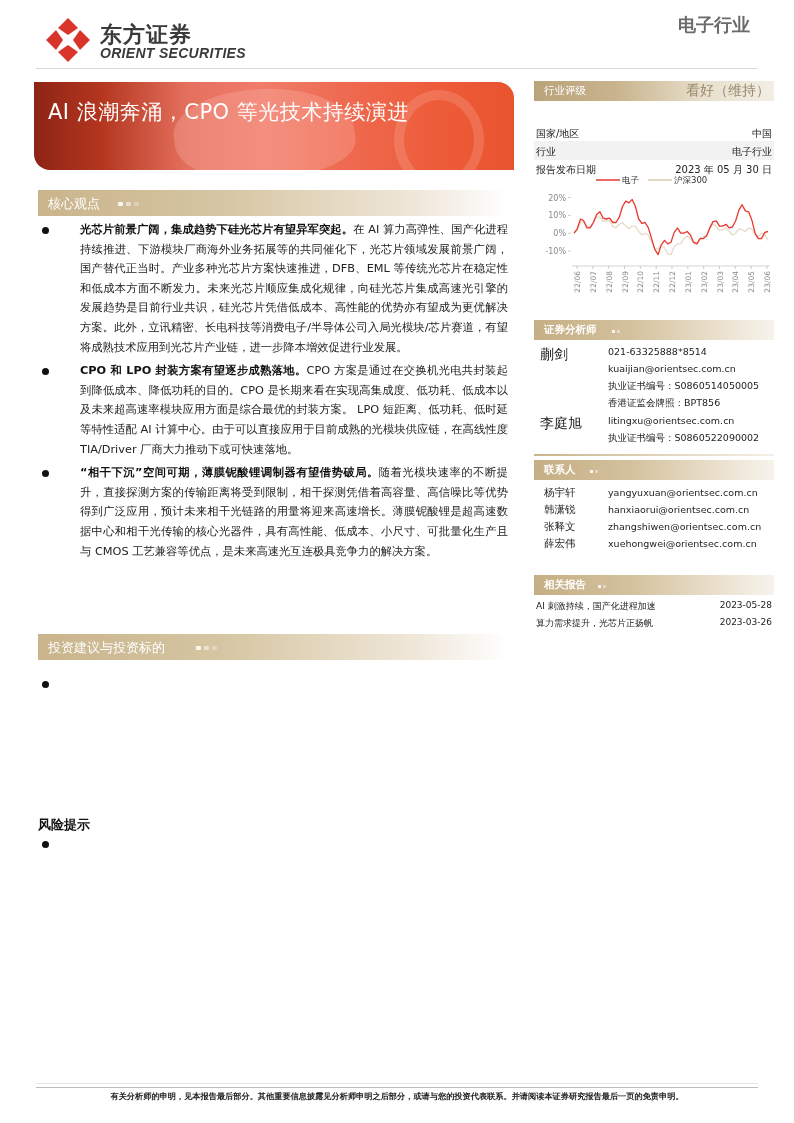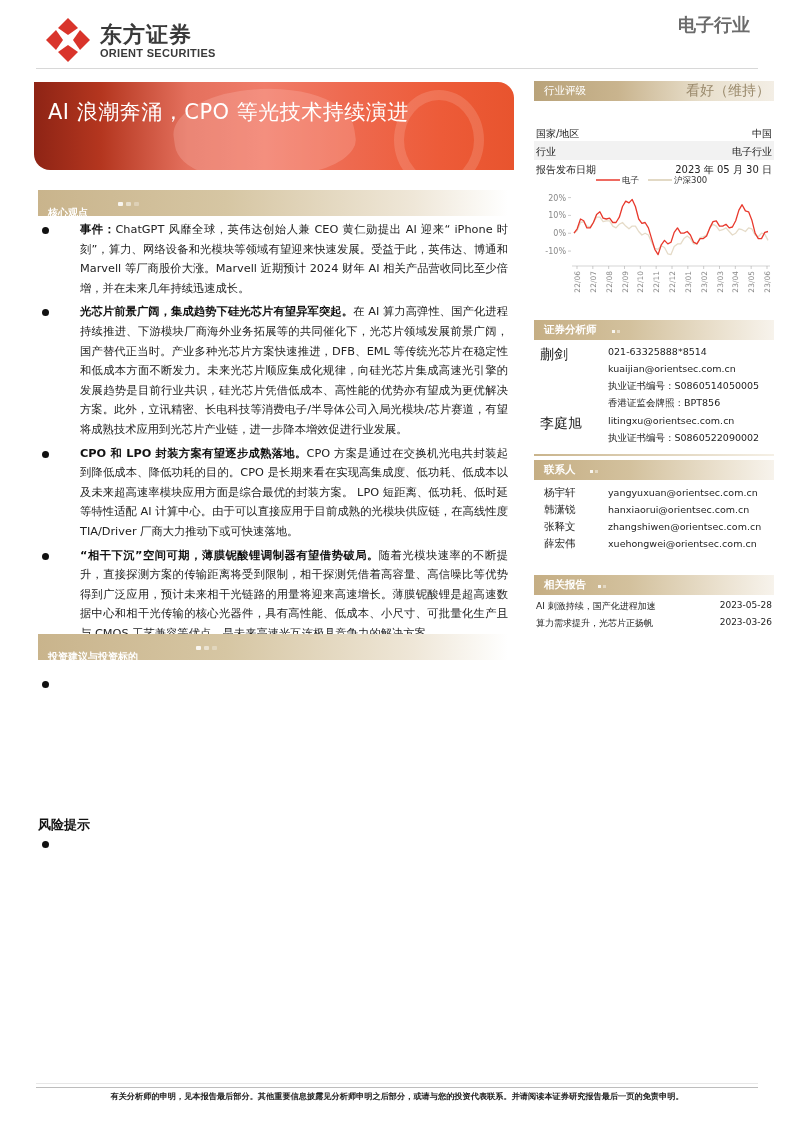--- a/index.html
+++ b/index.html
@@ -4,41 +4,41 @@
 <style>
   * { box-sizing: border-box; margin: 0; padding: 0; }
   html, body { width: 794px; height: 1123px; background: #ffffff; }
   body { position: relative; font-family: "DejaVu Sans", "Liberation Sans", sans-serif; color: #222; overflow: hidden; }
 
   
   .logo { position: absolute; left: 44px; top: 16px; display: flex; align-items: center; }
   .logo-mark { width: 48px; height: 48px; position: relative; }
   .logo-text { margin-left: 8px; }
   .logo-cn { font-size: 22px; font-weight: bold; color: #3a3a3a; letter-spacing: 1px; line-height: 26px; }
-  .logo-en { font-size: 11px; font-weight: bold; color: #3a3a3a; letter-spacing: 0.3px; line-height: 10px; font-family: "Liberation Sans", sans-serif; }
+  .logo-en { font-size: 14px; font-weight: bold; color: #3a3a3a; letter-spacing: 0.3px; line-height: 10px; font-family: "Liberation Sans", sans-serif; font-style: italic; }
 
   .hdr-right { position: absolute; right: 44px; top: 12px; text-align: right; color: #6b6b6b; }
   .hdr-type { font-size: 18px; line-height: 24px; font-weight: bold; }
   .hdr-ind { font-size: 18px; line-height: 26px; font-weight: bold; }
 
   .hdr-line { position: absolute; left: 36px; right: 36px; top: 68px; height: 1px; background: #d8d8d8; }
 
   
   .banner { position: absolute; left: 34px; top: 82px; width: 480px; height: 88px; border-radius: 16px 16px 16px 16px;
     background: linear-gradient(90deg, #8e2415 0%, #b4361f 14%, #e4705d 32%, #f07c69 48%, #ee6a50 65%, #ed5b38 85%, #e8542e 100%);
     overflow: hidden; border-top-left-radius: 0; border-bottom-right-radius: 0; padding-left: 24px; }
   .banner::before { content: ""; position: absolute; left: 140px; top: 6px; width: 180px; height: 90px; border-radius: 40% 60% 30% 50%;
     background: rgba(255, 200, 190, 0.25); transform: rotate(-8deg); }
   .banner::after { content: ""; position: absolute; right: 30px; top: 8px; width: 70px; height: 80px; border-radius: 50%;
     border: 10px solid rgba(255, 220, 210, 0.18); }
   .banner-title { position: absolute; left: 14px; top: 16px; font-size: 21px; color: #ffffff; letter-spacing: 0.5px; z-index: 2; }
 
   
   .sec-hdr { position: absolute; height: 26px; background: linear-gradient(90deg, #c9b48c 0%, #d6c6a3 40%, #efe7d8 80%, #ffffff 100%); }
-  .sec-hdr .t { position: absolute; left: 10px; top: 16px; font-size: 10px; color: #ffffff; font-weight: bold; }
+  .sec-hdr .t { position: absolute; left: 10px; top: 5px; font-size: 13px; color: #ffffff; font-weight: normal; }
   .sec-hdr .dots { position: absolute; top: 12px; display: flex; gap: 3px; }
   .sec-hdr .dots i { display: block; width: 5px; height: 4px; background: rgba(255,255,255,0.85); border-radius: 1px; }
   .sec-hdr .dots i:nth-child(2) { opacity: 0.6; }
   .sec-hdr .dots i:nth-child(3) { opacity: 0.35; }
 
   
   .bullets { position: absolute; left: 36px; width: 472px; }
   .bullet { position: relative; padding-left: 44px; font-size: 11.3px; line-height: 19.6px; color: #222; text-align: justify; margin-bottom: 4px; }
   .bullet .dot { position: absolute; left: 6px; top: 7px; width: 7px; height: 7px; background: #111; border-radius: 50%; }
   .bullet b { font-weight: bold; color: #111; }
@@ -240,24 +240,20 @@
   <span class="dots" style="left:80px;">
       <i></i>
       <i></i>
       <i></i>
     </span>
 </div>
 
 <div class="bullets" style="top:220px;">
   <div class="bullet">
     <span class="dot"></span>
-    <b>事件：</b><span>ChatGPT 风靡全球，英伟达创始人兼 CEO 黄仁勋提出 AI 迎来“ iPhone 时刻”，算力、网络设备和光模块等领域有望迎来快速发展。受益于此，英伟达、博通和 Marvell 等厂商股价大涨。Marvell 近期预计 2024 财年 AI 相关产品营收同比至少倍增，并在未来几年持续迅速成长。</span>
-  </div>
-  <div class="bullet">
-    <span class="dot"></span>
     <b>光芯片前景广阔，集成趋势下硅光芯片有望异军突起。</b><span>在 AI 算力高弹性、国产化进程持续推进、下游模块厂商海外业务拓展等的共同催化下，光芯片领域发展前景广阔，国产替代正当时。产业多种光芯片方案快速推进，DFB、EML 等传统光芯片在稳定性和低成本方面不断发力。未来光芯片顺应集成化规律，向硅光芯片集成高速光引擎的发展趋势是目前行业共识，硅光芯片凭借低成本、高性能的优势亦有望成为更优解决方案。此外，立讯精密、长电科技等消费电子/半导体公司入局光模块/芯片赛道，有望将成熟技术应用到光芯片产业链，进一步降本增效促进行业发展。</span>
   </div>
   <div class="bullet">
     <span class="dot"></span>
     <b>CPO 和 LPO 封装方案有望逐步成熟落地。</b><span>CPO 方案是通过在交换机光电共封装起到降低成本、降低功耗的目的。CPO 是长期来看在实现高集成度、低功耗、低成本以及未来超高速率模块应用方面是综合最优的封装方案。 LPO 短距离、低功耗、低时延等特性适配 AI 计算中心。由于可以直接应用于目前成熟的光模块供应链，在高线性度 TIA/Driver 厂商大力推动下或可快速落地。</span>
   </div>
   <div class="bullet">
     <span class="dot"></span>
     <b>“相干下沉”空间可期，薄膜铌酸锂调制器有望借势破局。</b><span>随着光模块速率的不断提升，直接探测方案的传输距离将受到限制，相干探测凭借着高容量、高信噪比等优势得到广泛应用，预计未来相干光链路的用量将迎来高速增长。薄膜铌酸锂是超高速数据中心和相干光传输的核心光器件，具有高性能、低成本、小尺寸、可批量化生产且与 CMOS 工艺兼容等优点，是未来高速光互连极具竞争力的解决方案。</span>
   </div>

